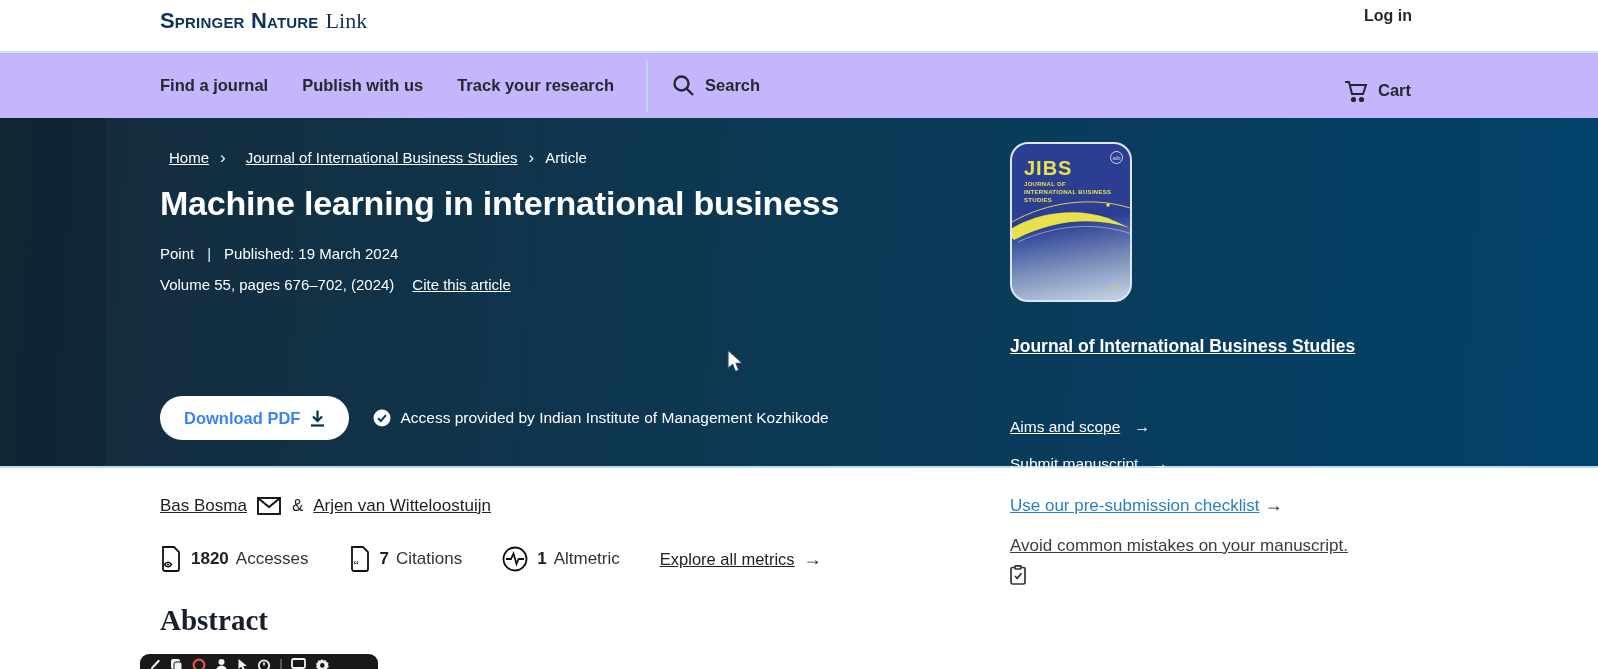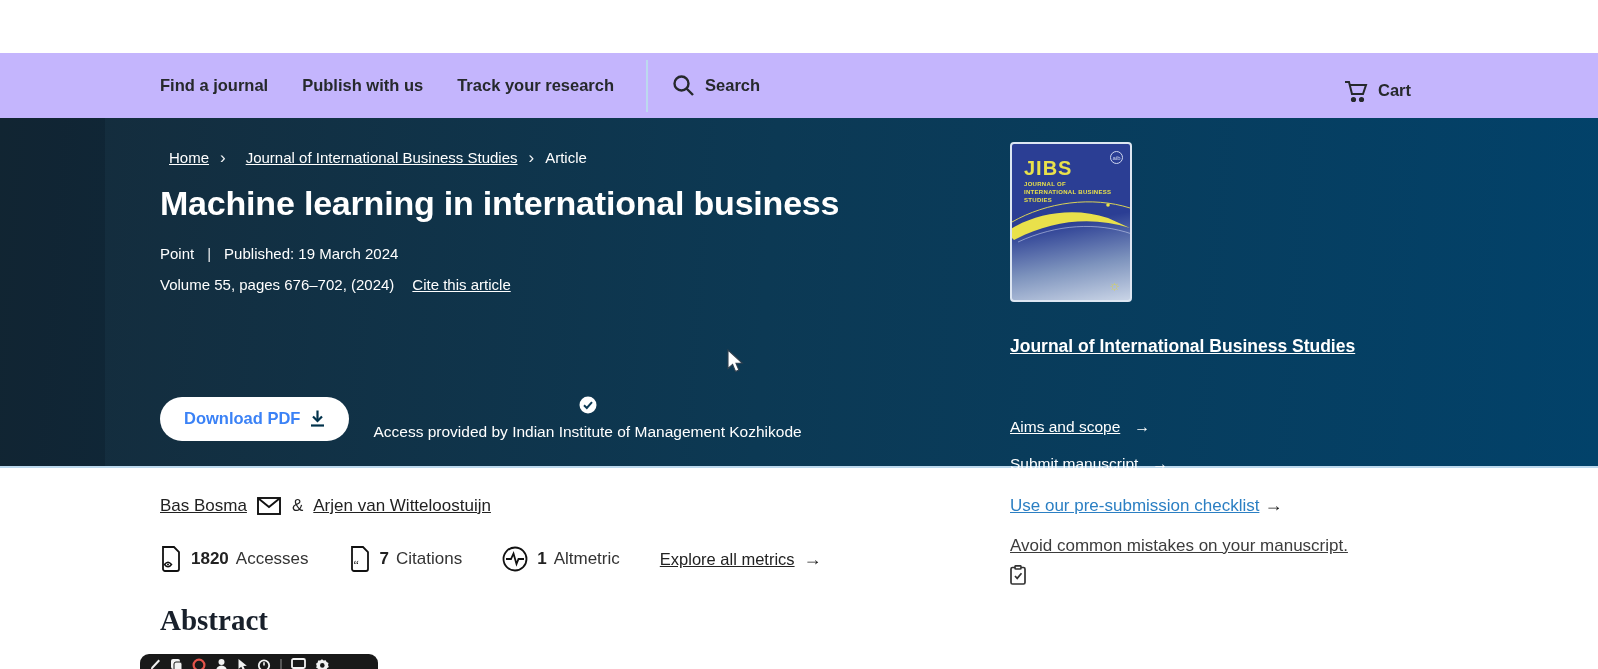--- a/index.html
+++ b/index.html
@@ -36,23 +36,23 @@
   .crumb-current { color:#fff; }
   .hero-title { position:absolute; left:160px; top:66px; font-size:34px; font-weight:700; letter-spacing:-.2px; }
   .meta-row1 { position:absolute; left:160px; top:127px; display:flex; align-items:center; font-size:15px; }
   .meta-pipe { margin:0 13px; opacity:.9; }
   .meta-row2 { position:absolute; left:160px; top:158px; display:flex; align-items:center; font-size:15px; }
   .cite-link { color:#fff; text-decoration:underline; margin-left:18px; }
   .cta-row { position:absolute; left:160px; top:278px; display:flex; align-items:center; gap:24px; }
   .download-btn { height:44px; padding:0 24px; border-radius:22px; background:#fff; border:none;
     color:#3b82f6; font-weight:700; font-size:16.5px; font-family:inherit;
     display:flex; align-items:center; gap:10px; cursor:pointer; }
-  .access { display:flex; align-items:center; gap:9px; font-size:15.5px; color:#fff;flex-direction:column; }
-
-  .journal-cover { position:absolute; left:1010px; top:24px; width:122px; height:160px; border-radius:4px;
+  .access { display:flex; align-items:center; gap:9px; font-size:15.5px; color:#fff; }
+
+  .journal-cover { position:absolute; left:1010px; top:24px; width:122px; height:160px; border-radius:18px;
     border:2px solid #dde6f2; overflow:hidden;
     background:linear-gradient(170deg,#2b3e94 0%,#2b3e94 50%,#7d93bd 76%,#c9d4e6 100%); cursor:pointer; }
   .cover-abbr { position:absolute; left:12px; top:13px; color:#e9e14b; font-weight:700; font-size:20px; letter-spacing:1px; }
   .cover-title { position:absolute; left:12px; top:36px; width:92px; color:#e9e14b; font-weight:700;
     font-size:6px; line-height:1.35; letter-spacing:.3px; }
   .cover-badge { position:absolute; right:7px; top:7px; width:13px; height:13px; border-radius:50%;
     border:1px solid #cfd6ef; color:#cfd6ef; font-size:6px; display:flex; align-items:center; justify-content:center; }
   .cover-sun { position:absolute; right:9px; bottom:8px; color:#d9d257; font-size:14px; line-height:1; }
   .cover-swoosh { position:absolute; left:0; top:0; }
   .journal-name { position:absolute; left:1010px; top:218px; font-size:17.5px; font-weight:700;
@@ -94,20 +94,28 @@
     background:#191919; border-radius:9px 9px 0 0; display:flex; align-items:flex-start;
     padding:4px 9px 0; gap:9px; }
   .tb-icon { display:flex; }
   .tb-divider { width:2px; height:14px; background:#555; margin-top:1px; }
 </style>
 </head>
 <body>
 
 <div id="canvas">
 
+  <div class="header">
+    <div class="logo">
+      <span class="logo-main">Springer Nature</span>
+      <span class="logo-suffix">Link</span>
+    </div>
+    <a class="login">Log in</a>
+    <div class="header-divider"></div>
+  </div>
 
   <div class="nav">
     <div class="nav-inner">
       <a class="nav-item">Find a journal</a>
       <a class="nav-item">Publish with us</a>
       <a class="nav-item">Track your research</a>
       <div class="nav-vdivider"></div>
       <a class="search-group">
         <span style="display:flex;">
           <svg width="23" height="23" viewBox="0 0 23 23" fill="none" stroke="#26292c" stroke-width="2.4">

